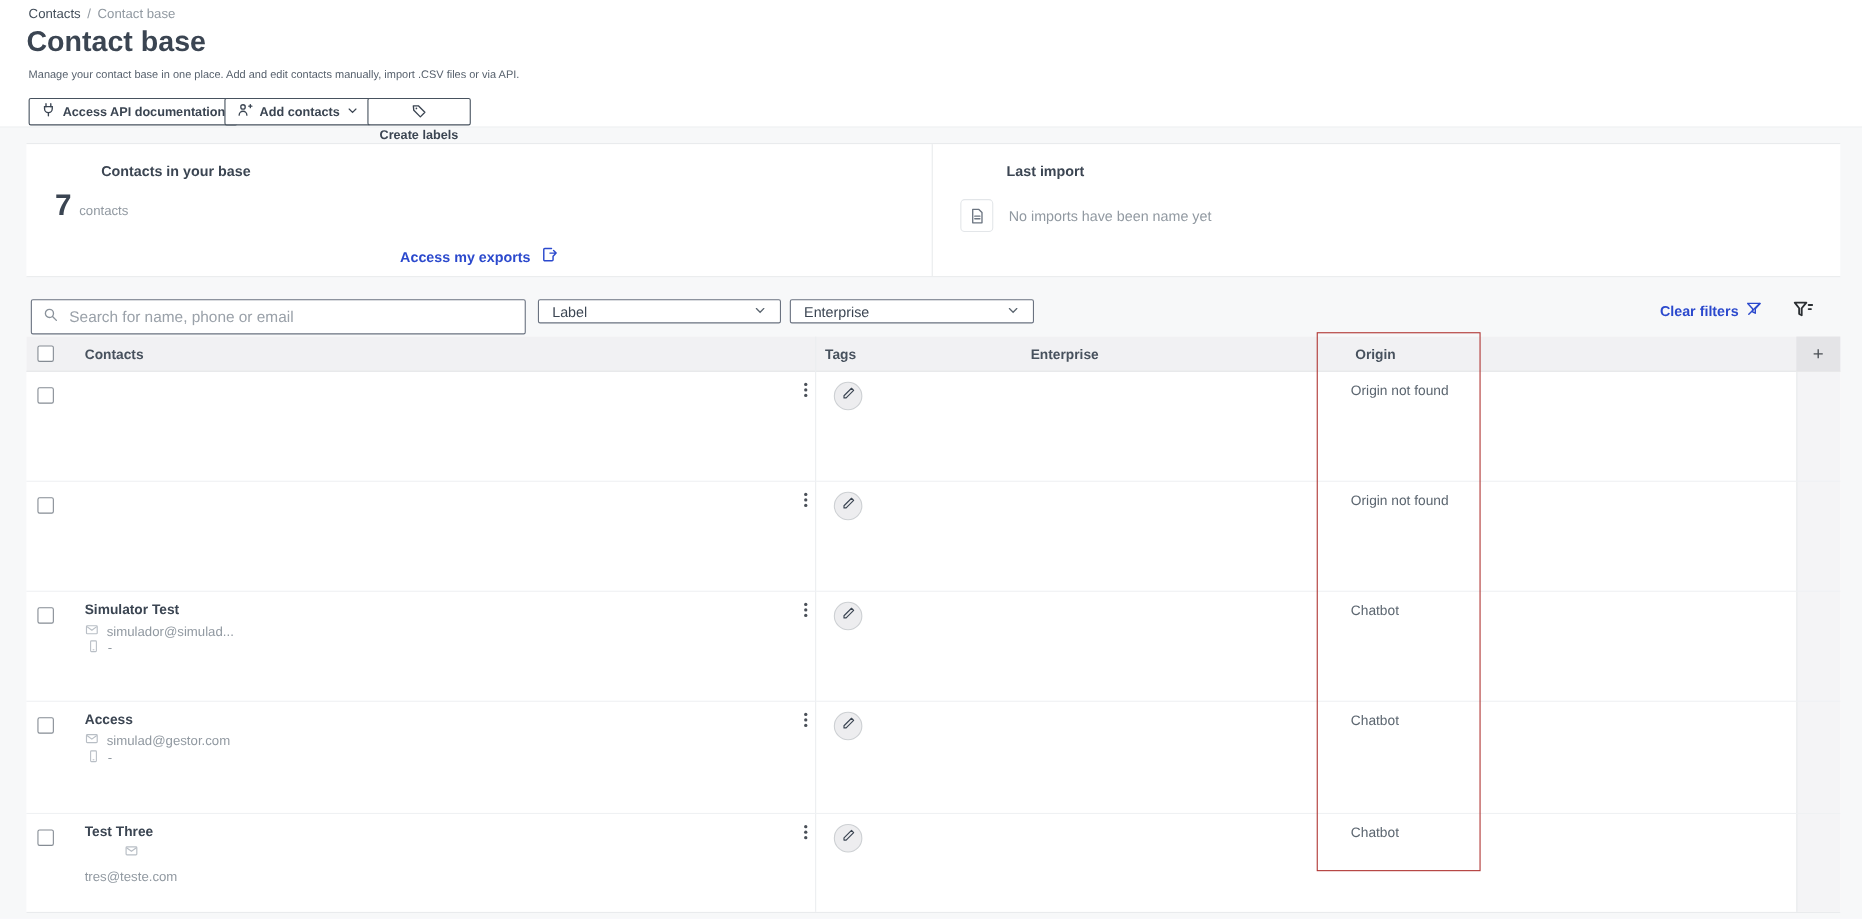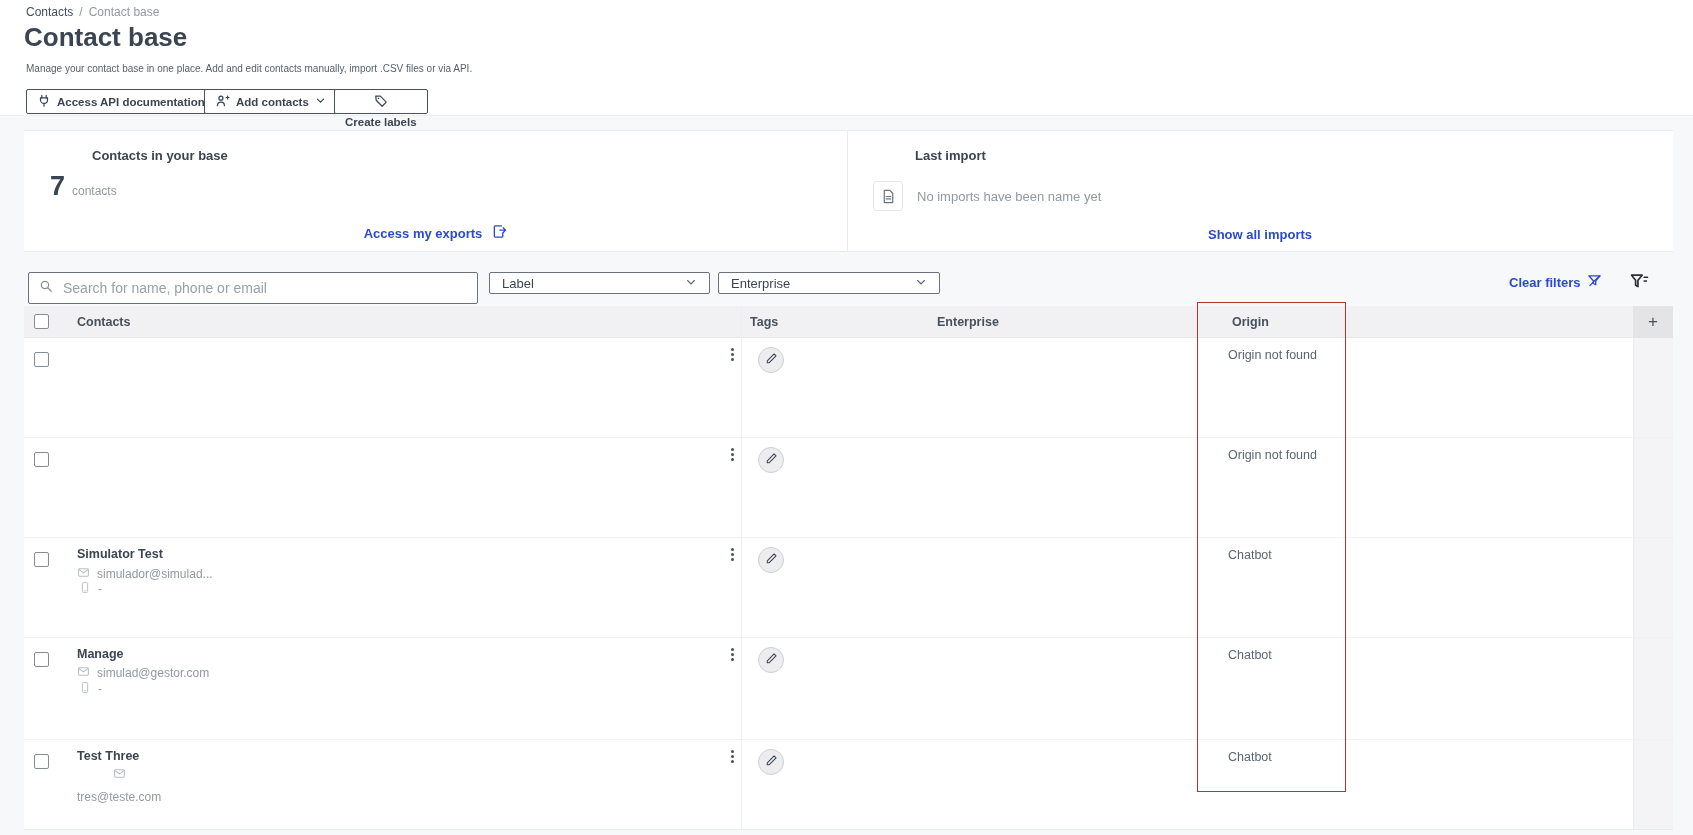--- a/index.html
+++ b/index.html
@@ -143,23 +143,20 @@
     </div>
 
     <div class="card-title" style="left:849px;top:17px;">Last import</div>
     <div class="import-icon-box">
       <svg width="15" height="15" viewBox="0 0 16 16" fill="none" stroke="#6b7480" stroke-width="1.3" stroke-linecap="round" stroke-linejoin="round">
         <path d="M3.5 1.5h6L12.5 4.5V14.5h-9z"></path>
           <path d="M5.5 8h5M5.5 10.5h5"></path>
       </svg>
     </div>
     <div class="import-empty">No imports have been name yet</div>
-    <div class="card-link" style="left:823px;width:826px;">
-      <span>Show all imports</span>
-    </div>
   </div>
 
   <div class="search-box">
     <span>
       <svg width="14" height="14" viewBox="0 0 16 16" fill="none" stroke="#8a929b" stroke-width="1.4" stroke-linecap="round">
         <circle cx="6.8" cy="6.8" r="4.2"></circle>
           <path d="M10 10l4 4"></path>
       </svg>
     </span>
     <input type="text" placeholder="Search for name, phone or email" style="">
@@ -278,21 +275,21 @@
           <svg width="13" height="13" viewBox="0 0 16 16" fill="none" stroke="#3b4552" stroke-width="1.3" stroke-linecap="round" stroke-linejoin="round">
             <path d="M11.2 2.4l2.4 2.4L5.2 13.2H2.8v-2.4z"></path>
           </svg>
         </span>
       </span>
       <span class="c-origin">Chatbot</span>
     </div>
 
     <div class="row" style="top:332px;height:102px;">
       <input type="checkbox" class="row-check" style="">
-      <span class="c-name">Manage</span>
+      <span class="c-name">Access</span>
       <span class="c-line" style="top:27px;">
         <span>
           <svg width="13" height="13" viewBox="0 0 16 16" fill="none" stroke="#b8bec5" stroke-width="1.3" stroke-linejoin="round">
             <rect x="2" y="3.5" width="12" height="9" rx="1"></rect>
               <path d="M2.5 4.5L8 8.5l5.5-4"></path>
           </svg>
         </span>
         <span>simulad@gestor.com</span>
       </span>
       <span class="c-line" style="top:43px;left:55px;">

